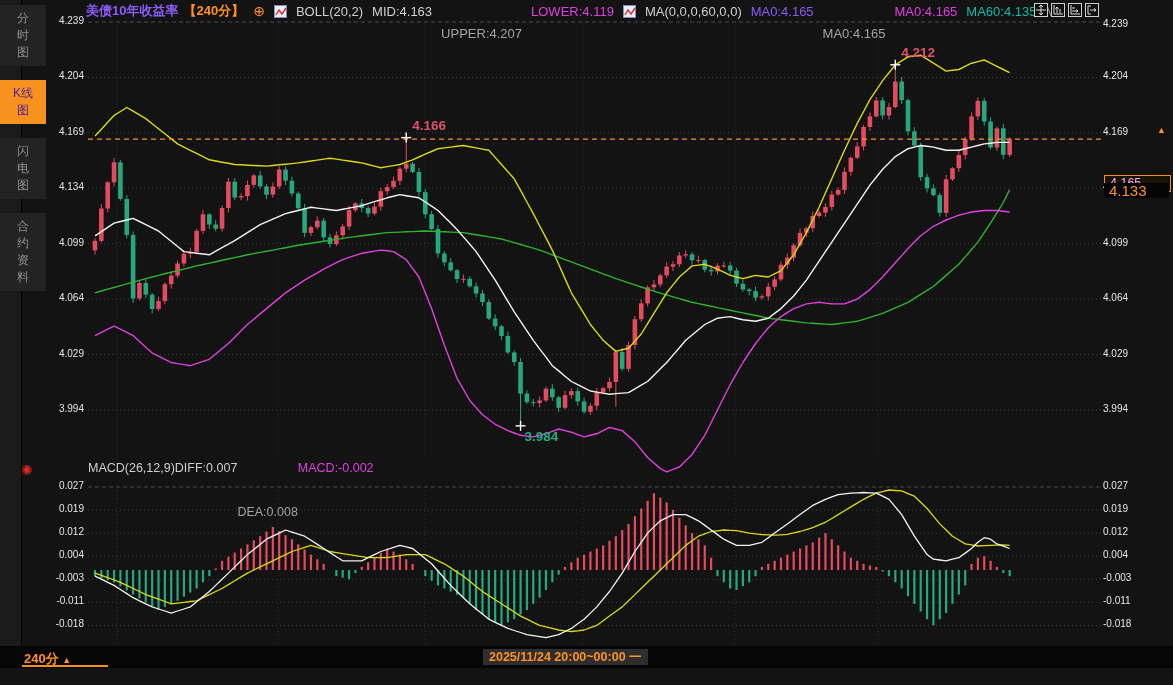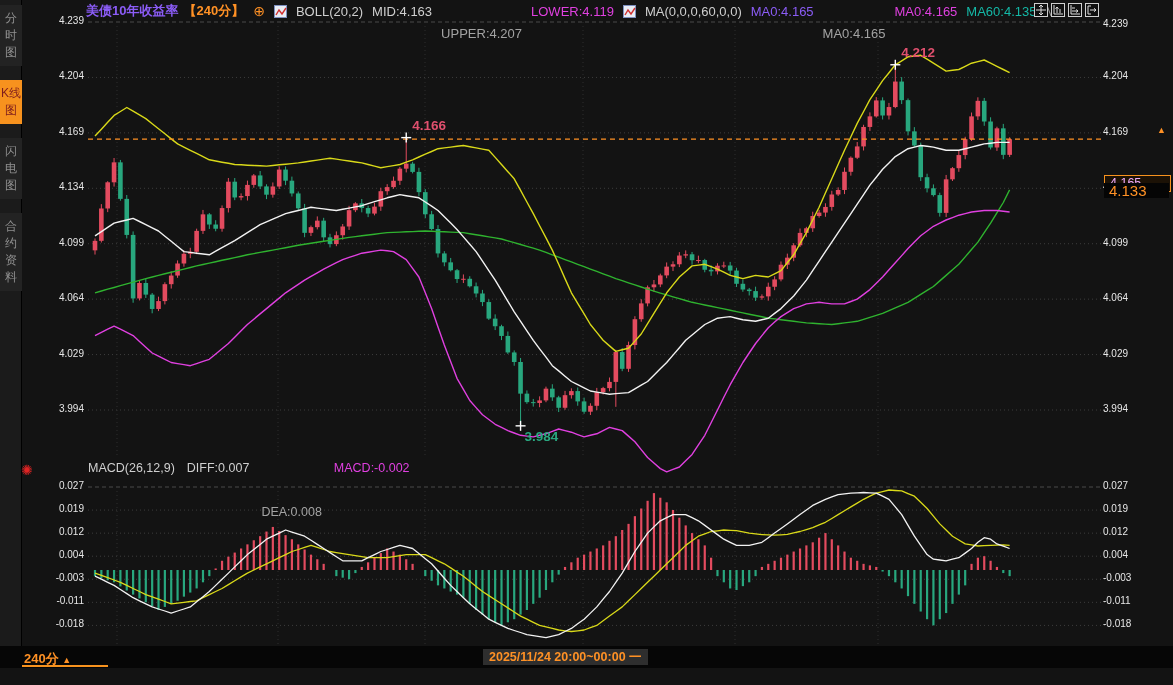--- a/index.html
+++ b/index.html
@@ -1,38 +1,38 @@
 <!DOCTYPE html>
 <html><head>
 <meta charset="utf-8">
 <style>
   html,body{margin:0;padding:0;background:#000;}
   #app{position:relative;width:1173px;height:685px;background:#131313;overflow:hidden;
        font-family:"Liberation Sans",sans-serif;-webkit-font-smoothing:antialiased;}
   
   #sidebar{position:absolute;left:0;top:0;width:22px;height:648px;background:#1b1b1b;border-right:1px solid #000;padding-top:5px;box-sizing:border-box;}
-  .vtab{width:22px;margin-bottom:14px;padding:5px 0;font-size:12px;line-height:17px;text-align:center;
+  .vtab{width:22px;margin-bottom:14px;padding:5px 12px;font-size:12px;line-height:17px;text-align:center;
         color:#909090;word-break:break-all;cursor:pointer;background:#232323;}
-  .vtab.active{background:#f7921e;color:#7f1d1d;}
+  .vtab.active{background:#f7921e;color:#4c1d95;}
   
   #topbar{position:absolute;left:86px;top:0;height:22px;display:flex;align-items:center;gap:9px;font-size:13px;white-space:nowrap;}
   .t-white{color:#8b5cf6;} .t-dim{color:#cfcfcf;} .t-orange{color:#ff9125;} .t-yellow{color:#a3a3a3;margin-top:44px;}
   .t-magenta{color:#e040e0;} .t-green{color:#14b8a6;} .t-gray{color:#8f8f8f;}
   .mini-chart{display:inline-block;width:13px;height:13px;background:#e9edf5;border:1px solid #7d8fc0;box-sizing:border-box;position:relative;}
   .mini-chart svg{position:absolute;left:0;top:0;}
   
   #winicons{position:absolute;left:1034px;top:3px;display:flex;gap:3px;}
   .wicon{width:14px;height:14px;border:1px solid #cfcfcf;box-sizing:border-box;display:flex;align-items:center;justify-content:center;cursor:pointer;background:#101010;}
   
   .alabel{position:absolute;font-size:10px;color:#e6e6e6;}
   .alabel.right{text-align:left;}
   .alabel.left{width:54px;text-align:right;}
   .datelabel{position:absolute;top:650px;font-size:12.5px;font-weight:700;color:#f0f0f0;transform:translateX(-50%);}
   
-  #macd-header{position:absolute;left:88px;top:461px;display:flex;gap:12px;font-size:12.5px;white-space:nowrap;}
+  #macd-header{position:absolute;left:88px;top:461px;display:flex;font-size:12.5px;white-space:nowrap;}
   #sun-icon{position:absolute;left:21px;top:462px;color:#e02424;font-size:14px;}
   
   #tag-last{position:absolute;left:1104px;top:139px;width:60px;height:15px;border:1px solid #f7921e;background:#1c1206;
             color:#f0abfc;font-size:12.5px;line-height:15px;padding-left:5px;margin-top:36px;}
   #tag-arrow{position:absolute;left:1157px;top:125px;color:#ff9125;font-size:9px;}
   #tag-secondary{position:absolute;left:1104px;top:183px;width:60px;height:15px;background:#050505;
             color:#ff9125;font-size:15px;line-height:15px;padding-left:5px;}
   
   #xaxis-bar{position:absolute;left:0;top:646px;width:1173px;height:22px;background:#060606;}
   #period-sel{position:absolute;left:24px;top:650px;color:#ff9125;font-size:13px;font-weight:700;cursor:pointer;}

